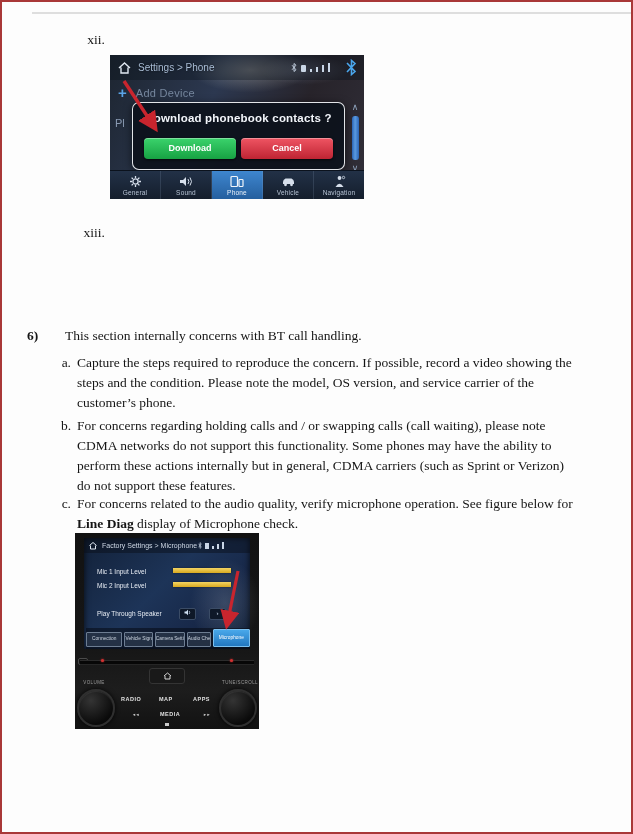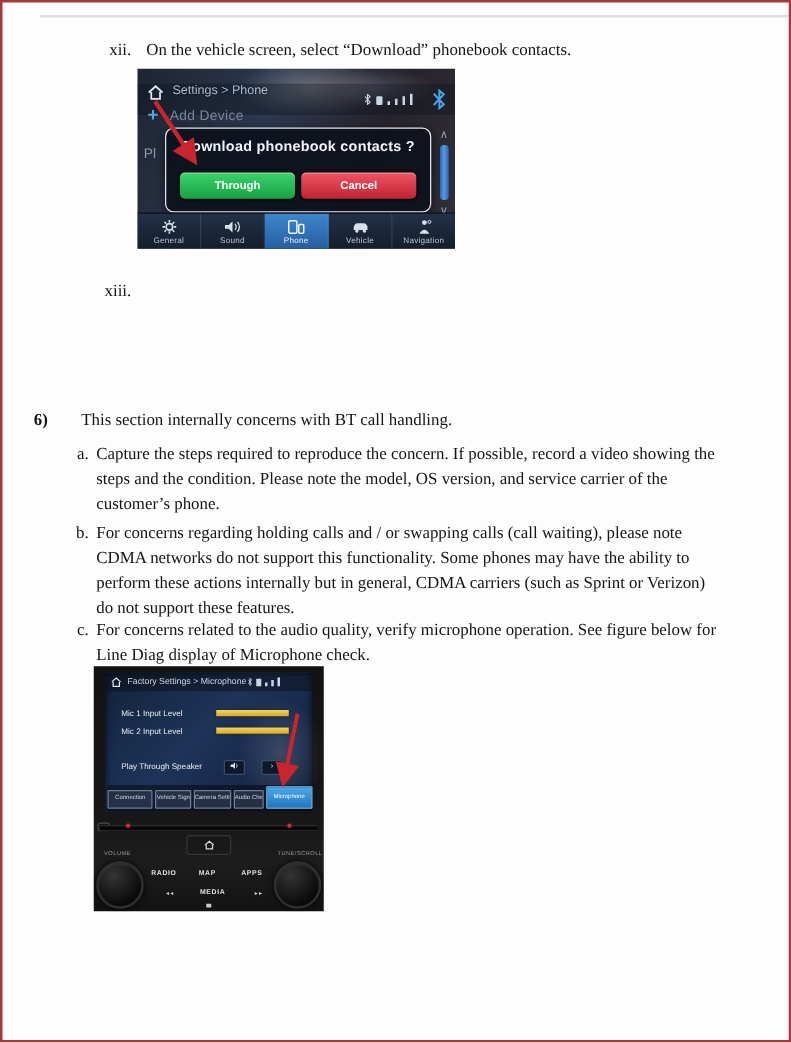--- a/index.html
+++ b/index.html
@@ -20,34 +20,34 @@
   .lrow .mark{flex:none;text-align:right;}
   .roman{left:58px;}
   .roman .mark{width:45px;}
   .roman .txt{margin-left:12px;width:452px;}
   .sec{left:25px;}
   .sec .mark{width:22px;font-weight:bold;text-align:left;}
   .sec .txt{margin-left:16px;width:505px;}
   .alpha{left:55px;}
   .alpha .mark{width:14px;}
   .alpha .txt{margin-left:6px;width:503px;}
-  .b{font-weight:normal;}
+  .b{font-weight:bold;}
 
   
   .fig1{
     position:absolute;left:108px;top:53px;width:254px;height:144px;
     background:linear-gradient(115deg,#1d2530 0%,#2c3850 38%,#27232a 68%,#32303a 100%);
     overflow:hidden;
     font-family:"Liberation Sans", sans-serif;
   }
   .fig1 .glareA{position:absolute;left:80px;top:-8px;width:120px;height:46px;
     background:radial-gradient(ellipse at center,rgba(255,245,220,.30),rgba(255,245,220,0) 70%);}
   .fig1 .glareB{position:absolute;left:150px;top:0;width:90px;height:30px;
     background:radial-gradient(ellipse at center,rgba(200,220,255,.18),rgba(200,220,255,0) 70%);}
-  .s1-header{position:absolute;left:0;top:0;right:0;height:25px;background:rgba(10,16,26,.35);display:flex;align-items:flex-start;margin-top:12px;}
+  .s1-header{position:absolute;left:0;top:0;right:0;height:25px;background:rgba(10,16,26,.35);display:flex;align-items:center;}
   .s1-bc{color:#a9bdd6;font-size:10px;margin-left:6px;text-shadow:0 0 2px rgba(0,0,0,.6);}
   .s1-stat{position:absolute;right:34px;top:8px;display:flex;align-items:flex-end;gap:4px;}
   .bar{background:#c9d6e6;width:2px;}
   .s1-bigbt{position:absolute;right:6px;top:4px;}
   .s1-add{position:absolute;left:8px;top:31px;display:flex;align-items:center;}
   .s1-add .plus{color:#5aa4e6;font-size:15px;font-weight:bold;line-height:14px;}
   .s1-add .adlbl{color:#76879e;font-size:11px;margin-left:9px;letter-spacing:.3px;}
   .s1-partial{position:absolute;left:5px;top:62px;color:#8a9ab2;font-size:11px;}
   .s1-dialog{
     position:absolute;left:22px;top:47px;width:211px;height:66px;
@@ -110,21 +110,20 @@
   .s2-dot{position:absolute;left:50%;transform:translateX(-50%);top:190px;width:4px;height:3px;background:#c9c9c9;}
 </style>
 </head>
 <body>
 
 <div class="page">
   <div class="top-rule"></div>
 
   <div class="lrow roman" style="top:28px">
     <span class="mark">xii.</span>
-    <span class="txt">On the vehicle screen, select “Download” phonebook contacts.</span>
   </div>
 
   <div class="fig1">
     <div class="glareA"></div>
     <div class="glareB"></div>
 
     <div class="s1-header">
       <svg width="15" height="14" style="margin-left:7px">
         <path d="M2 7 L7.5 2 L13 7 M4 6.5 V12 H11 V6.5" fill="none" stroke="#dfe7f1" stroke-width="1.4"></path>
       </svg>
@@ -145,21 +144,21 @@
     </div>
 
     <div class="s1-add">
       <span class="plus">+</span>
       <span class="adlbl">Add Device</span>
     </div>
     <div class="s1-partial">Pl</div>
 
     <div class="s1-dialog">
       <div class="s1-dtitle">Download phonebook contacts ?</div>
-      <div class="s1-btn green">Through</div>
+      <div class="s1-btn green">Download</div>
       <div class="s1-btn red">Cancel</div>
     </div>
 
     <div class="s1-scroll">
       <div class="chv">∧</div>
       <div class="s1-thumb"></div>
       <div class="chv">∨</div>
     </div>
 
     <div class="s1-nav">

